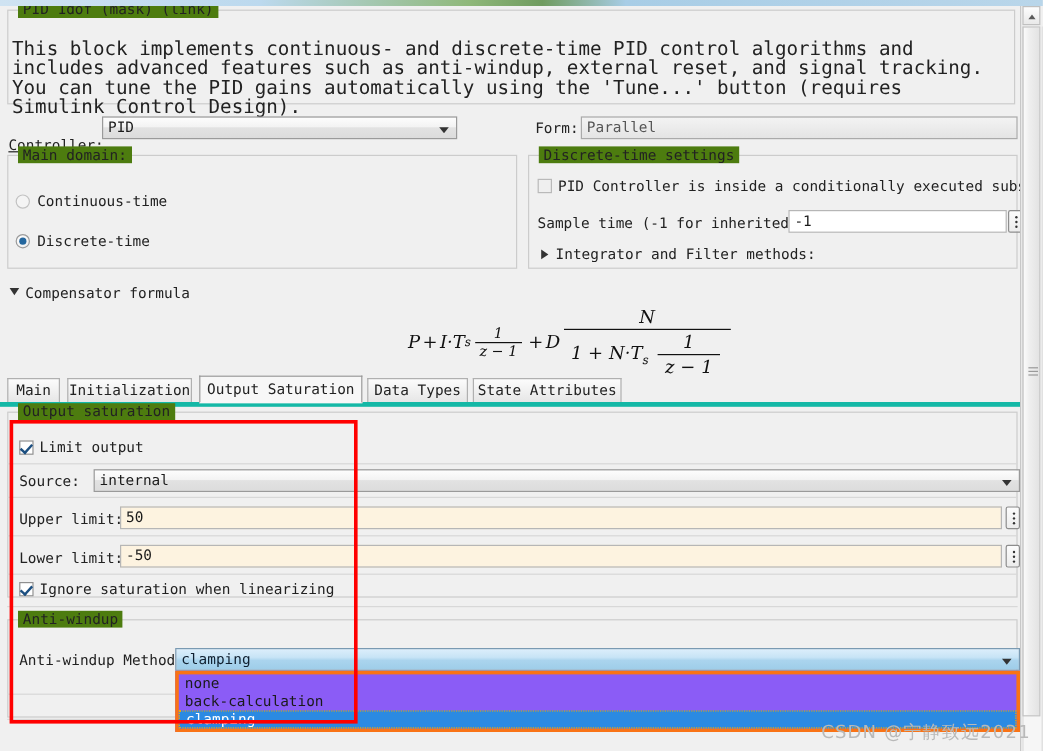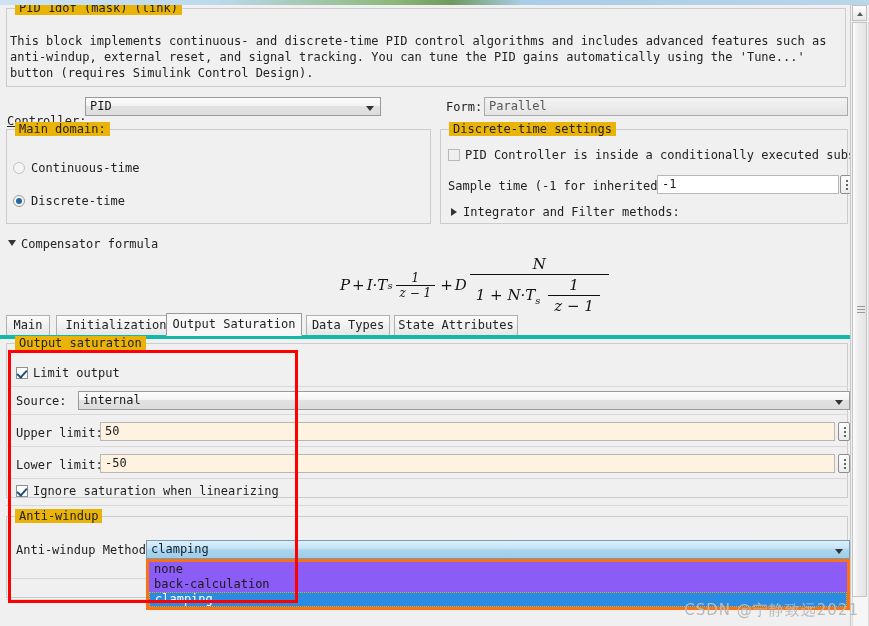--- a/index.html
+++ b/index.html
@@ -49,26 +49,26 @@
     position:absolute;left:4px;top:283px;width:8px;height:7px;
   }
   .vscroll .grip i{display:block;height:1px;background:#9a9a9a;margin-bottom:2px;}
 
   
   .group{
     position:absolute;border:1px solid #cccccc;background:#f0f0f0;
     box-sizing:border-box;
   }
   .group>.glabel{
-    position:absolute;top:-8px;left:8px;background:#eab308;
+    position:absolute;top:-8px;left:8px;background:#4d7c0f;
     padding:0 4px;font-size:12px;color:#222;white-space:nowrap;
   }
   .desc{
     position:absolute;left:10px;top:28px;width:828px;
-    font-size:12px;line-height:16px;color:#222;
+    font-size:16px;line-height:16px;color:#222;
   }
 
   
   .lbl{position:absolute;font-size:12px;color:#222;white-space:nowrap;}
 
   
   .combo{
     position:absolute;height:19px;box-sizing:border-box;
     border:1px solid #9a9a9a;
     background:linear-gradient(to bottom,#fdfdfd 0%,#f3f3f3 45%,#e2e2e2 50%,#dcdcdc 100%);
@@ -267,21 +267,21 @@
           <span class="den">z − 1</span>
         </span>
       </span>
     </span>
   </div>
 
   <div class="tabstrip">
     <div class="tab" style="left:6px;width:44px;">
       <span>Main</span>
     </div>
-    <div class="tab" style="left:56px;width:120px;">
+    <div class="tab" style="left:56px;width:104px;">
       <span>Initialization</span>
     </div>
     <div class="tab active" style="left:166px;width:136px;">
       <span>Output Saturation</span>
     </div>
     <div class="tab" style="left:306px;width:84px;">
       <span>Data Types</span>
     </div>
     <div class="tab" style="left:394px;width:124px;">
       <span>State Attributes</span>

